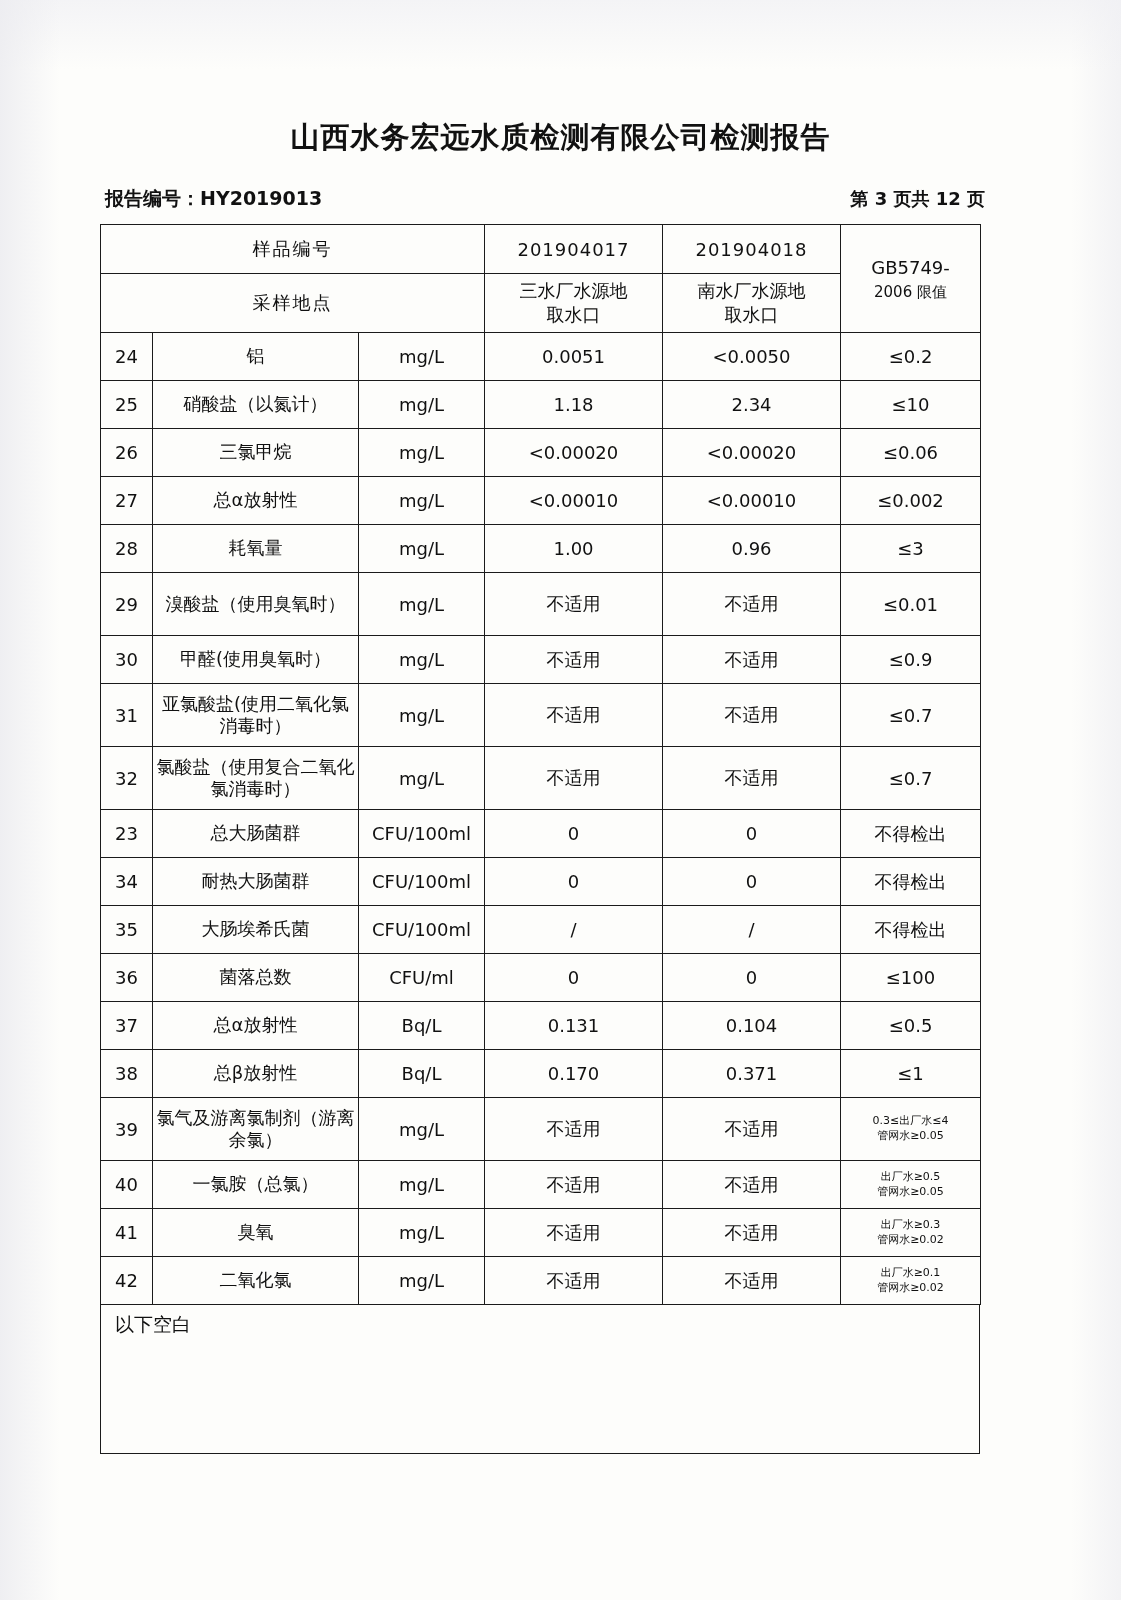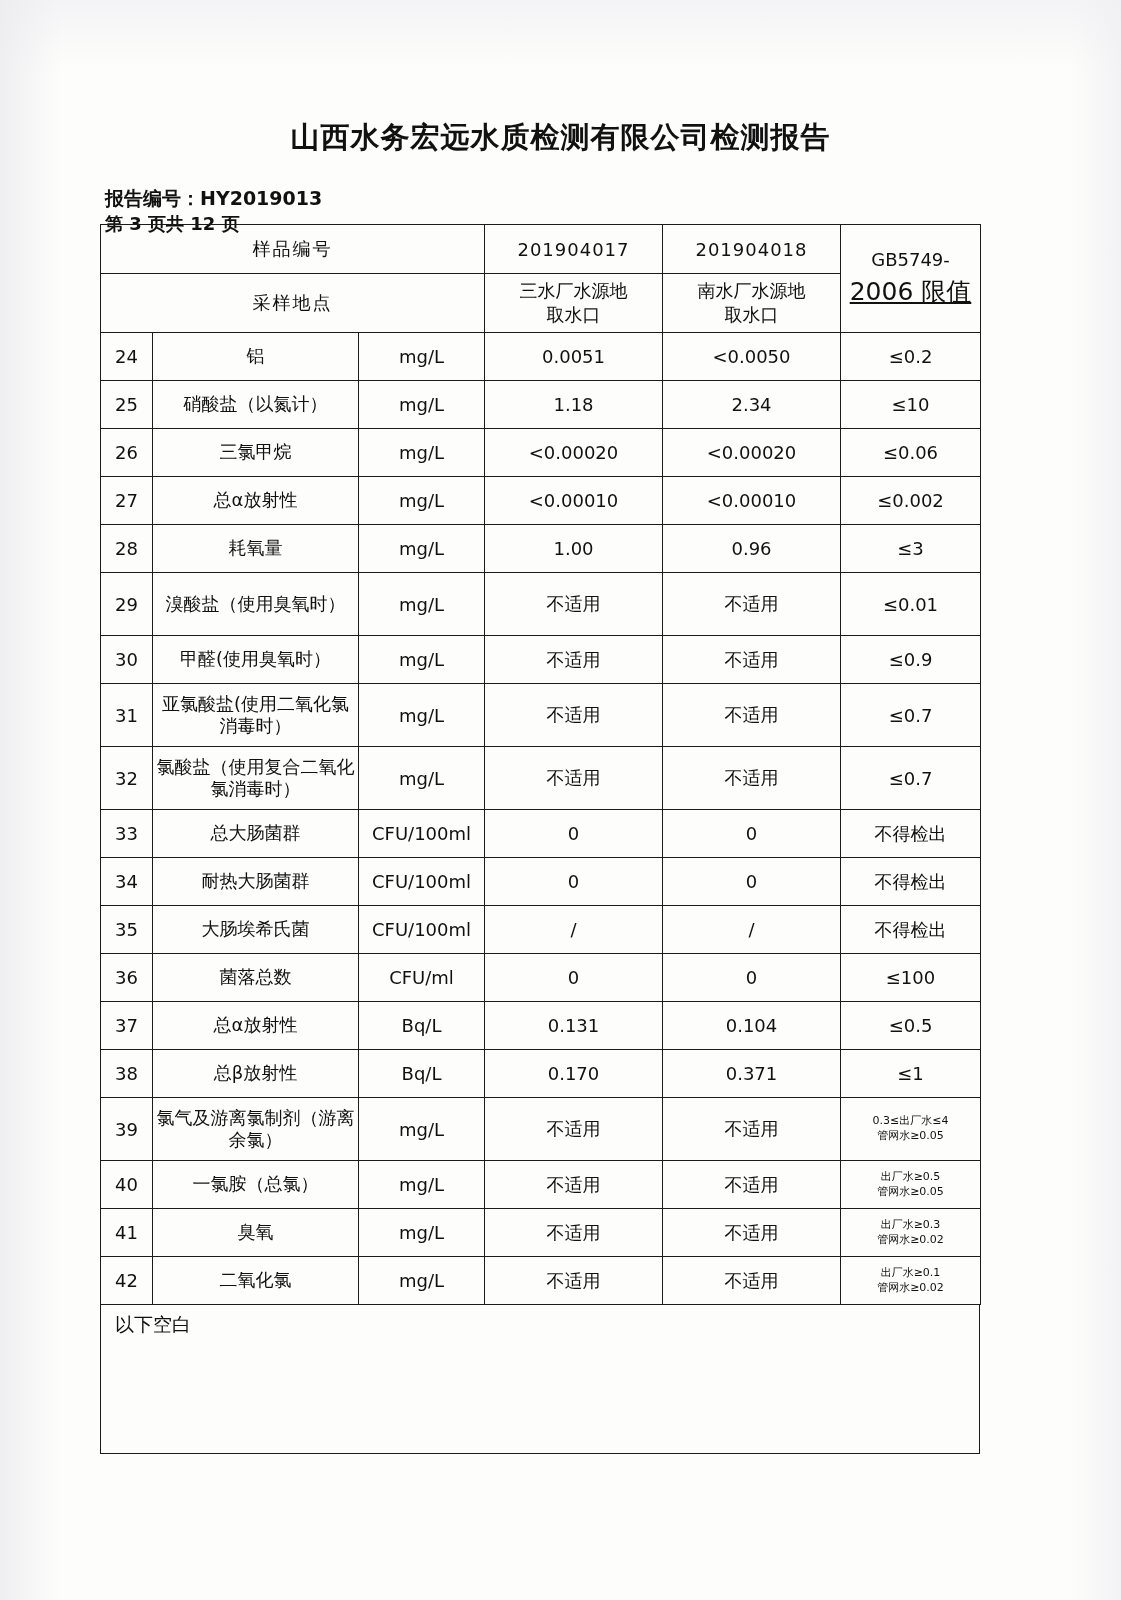--- a/index.html
+++ b/index.html
@@ -48,21 +48,20 @@
     position: absolute;
     top: 186px;
     left: 105px;
     width: 880px;
     display: flex;
     justify-content: space-between;
     align-items: baseline;
     font-size: 19px;
     font-weight: bold;
     font-family: "DejaVu Sans", "Liberation Sans", sans-serif;
-    flex-direction: column;
   }
   .meta .report-no { letter-spacing: 0px; }
   .meta .page-no { font-size: 18px; }
 
   table.report {
     position: absolute;
     top: 224px;
     left: 100px;
     width: 880px;
     border-collapse: collapse;
@@ -123,21 +122,21 @@
   .hdr-loc {
     font-family: "DejaVu Sans", "Liberation Sans", sans-serif;
     font-size: 18px;
     line-height: 1.35;
   }
   .hdr-std {
     font-family: "Liberation Serif", serif;
     font-size: 20px;
     line-height: 1.5;
   }
-  .hdr-std .zh { font-family: "DejaVu Sans", "Liberation Sans", sans-serif; font-size: 25px; text-decoration: underline; }
+  .hdr-std .zh { font-family: "DejaVu Sans", "Liberation Sans", sans-serif; font-size: 15px; }
   tr.data td { height: 47px; }
   tr.data.tall td { height: 62px; }
   tr.hdr1 td { height: 48px; }
   tr.hdr2 td { height: 58px; }
 
   .footer-note {
     position: absolute;
     left: 100px;
     width: 880px;
     border-left: 1.4px solid #1b1b1b;
@@ -277,21 +276,21 @@
           <td class="num">32</td>
           <td class="item">氯酸盐（使用复合二氧化氯消毒时）</td>
           <td class="unit">mg/L</td>
           <td class="val na">不适用</td>
           <td class="val na">不适用</td>
           <td class="limit">
             <div>≤0.7</div>
           </td>
         </tr>
         <tr class="data">
-          <td class="num">33</td>
+          <td class="num">23</td>
           <td class="item">总大肠菌群</td>
           <td class="unit">CFU/100ml</td>
           <td class="val">0</td>
           <td class="val">0</td>
           <td class="limit zh">
             <div>不得检出</div>
           </td>
         </tr>
         <tr class="data">
           <td class="num">34</td>

